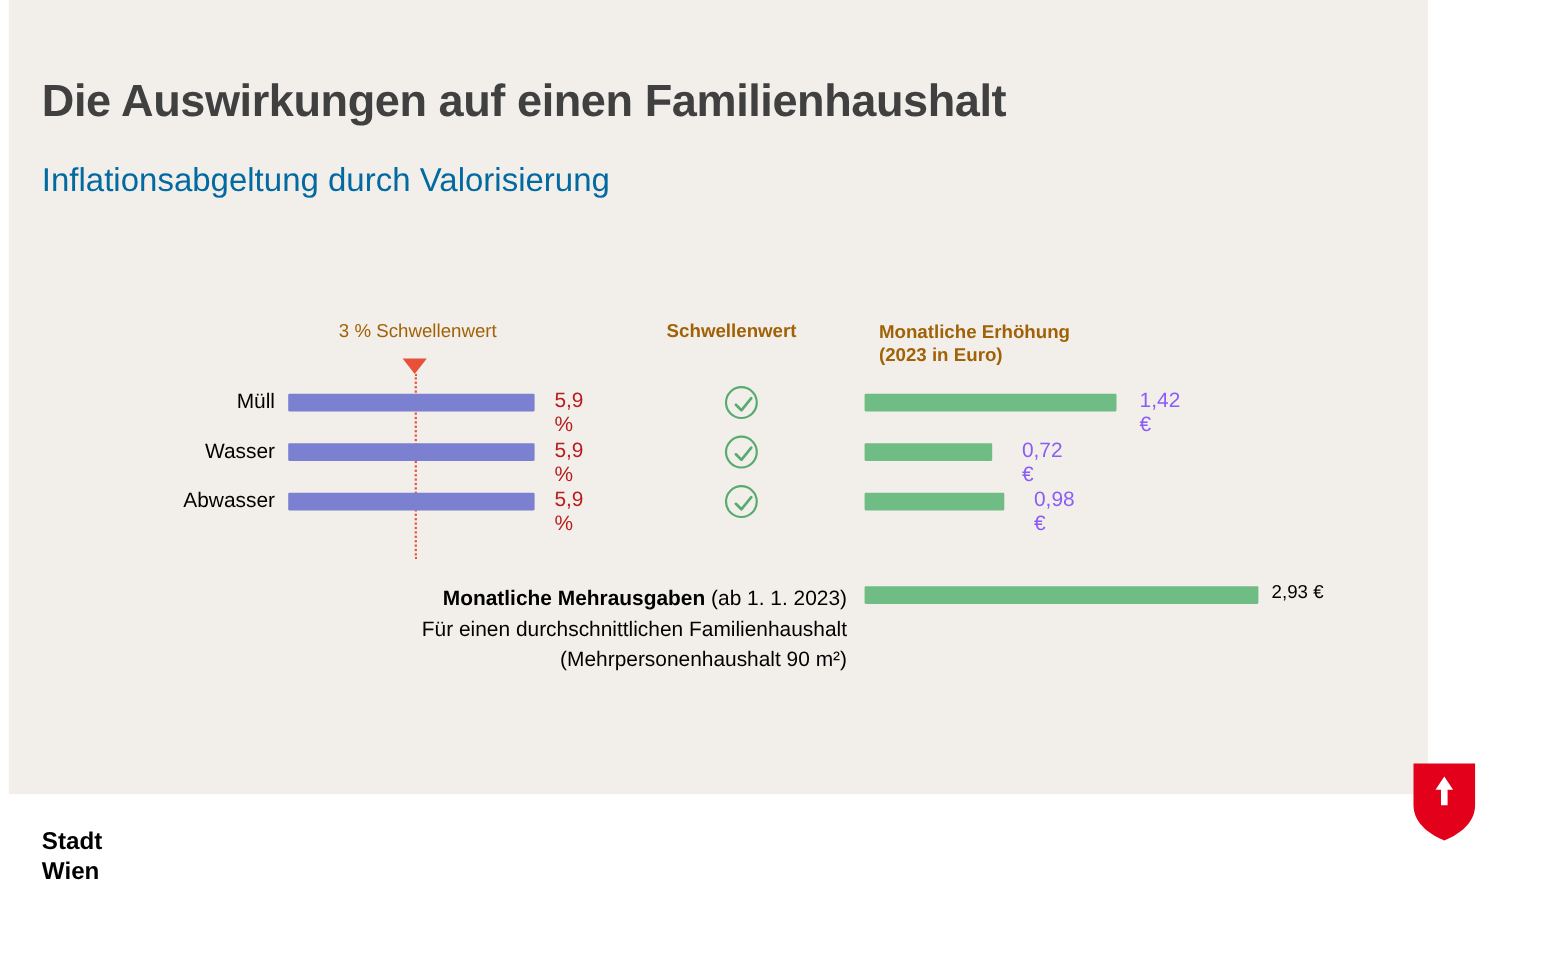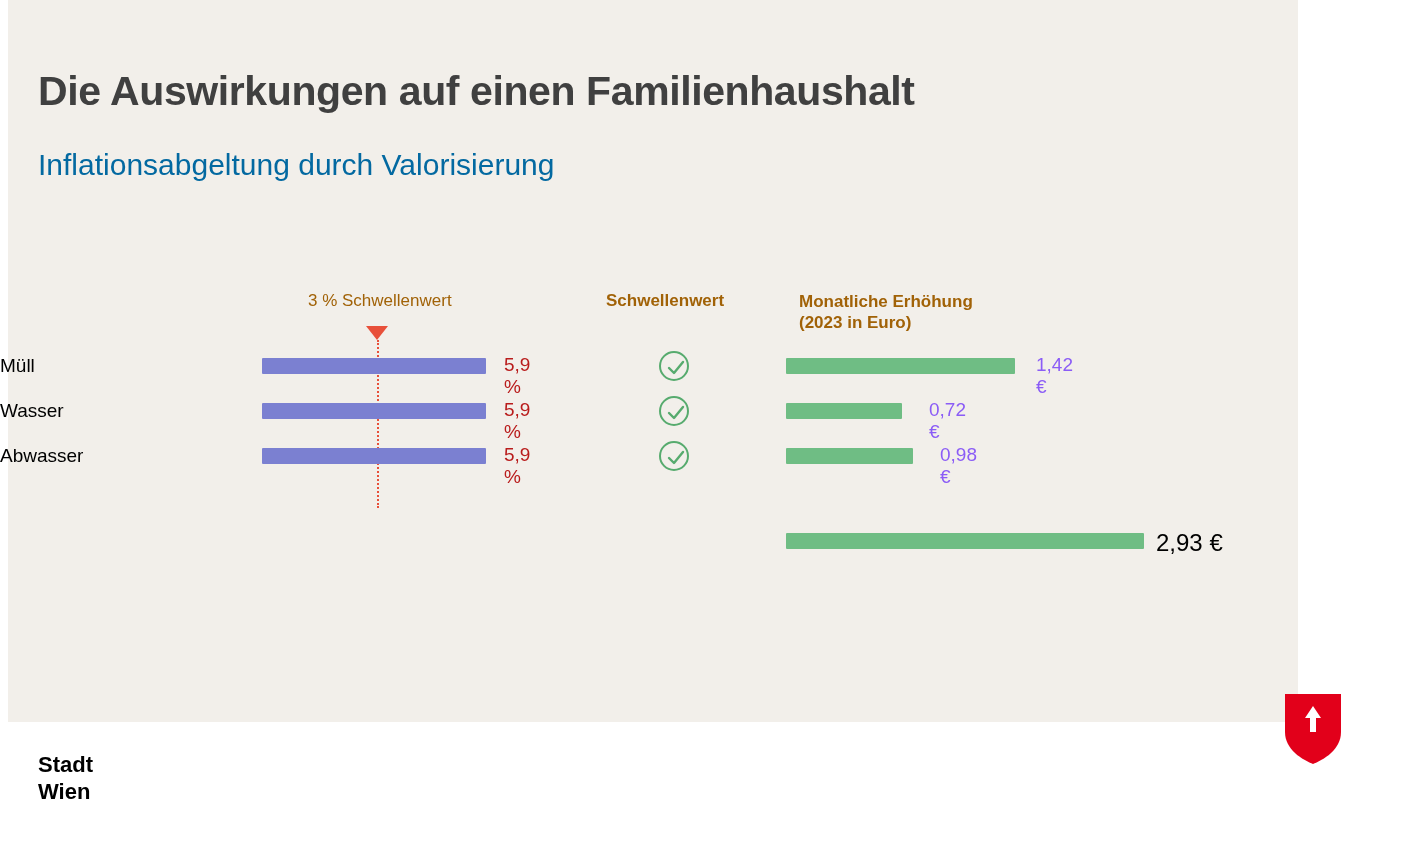--- a/index.html
+++ b/index.html
@@ -73,21 +73,21 @@
 
   
   .row {
     position: absolute;
     left: 0;
     height: 34px;
   }
   .row-label {
     position: absolute;
     width: 250px;
-    text-align: left;
+    text-align: right;
     font-size: 19px;
     color: #000000;
     top: 6px;
     left: 0;
   }
   .bar-blue {
     position: absolute;
     left: 262px;
     top: 9px;
     height: 16px;
@@ -169,21 +169,21 @@
     left: 786px;
     top: 533px;
     height: 16px;
     background: #6fbd84;
     border-radius: 1px;
   }
   .total-value {
     position: absolute;
     left: 1156px;
     top: 529px;
-    font-size: 24px;
+    font-size: 17px;
     color: #000000;
   }
 
   
   .logo-text {
     position: absolute;
     left: 38px;
     top: 752px;
     font-size: 22px;
     font-weight: bold;
@@ -250,20 +250,25 @@
     <div class="pct" style="left:504px">5,9 %</div>
     <div class="check">
       <svg width="20" height="20" viewBox="0 0 20 20" aria-hidden="true">
         <path d="M3 10 L8 15 L17 4" stroke="#57ab6e" stroke-width="2.4" fill="none" stroke-linecap="round" stroke-linejoin="round"></path>
       </svg>
     </div>
     <div class="bar-green" style="width:127px"></div>
     <div class="eur" style="left:940px">0,98 €</div>
   </div>
 
+  <div class="total-label">
+    <div><b>Monatliche Mehrausgaben</b><span> (ab 1. 1. 2023)</span></div>
+    <div>Für einen durchschnittlichen Familienhaushalt</div>
+    <div>(Mehrpersonenhaushalt 90 m²)</div>
+  </div>
   <div class="bar-total" style="width:358px"></div>
   <div class="total-value">2,93 €</div>
 
   <div class="logo-text">
     <div>Stadt</div>
     <div>Wien</div>
   </div>
   <div class="crest">
     <svg width="60" height="74" viewBox="0 0 60 74" aria-hidden="true">
       <path d="M2 2 H58 V40 C58 58 40 68 30 72 C20 68 2 58 2 40 Z" fill="#e2001a"></path>

